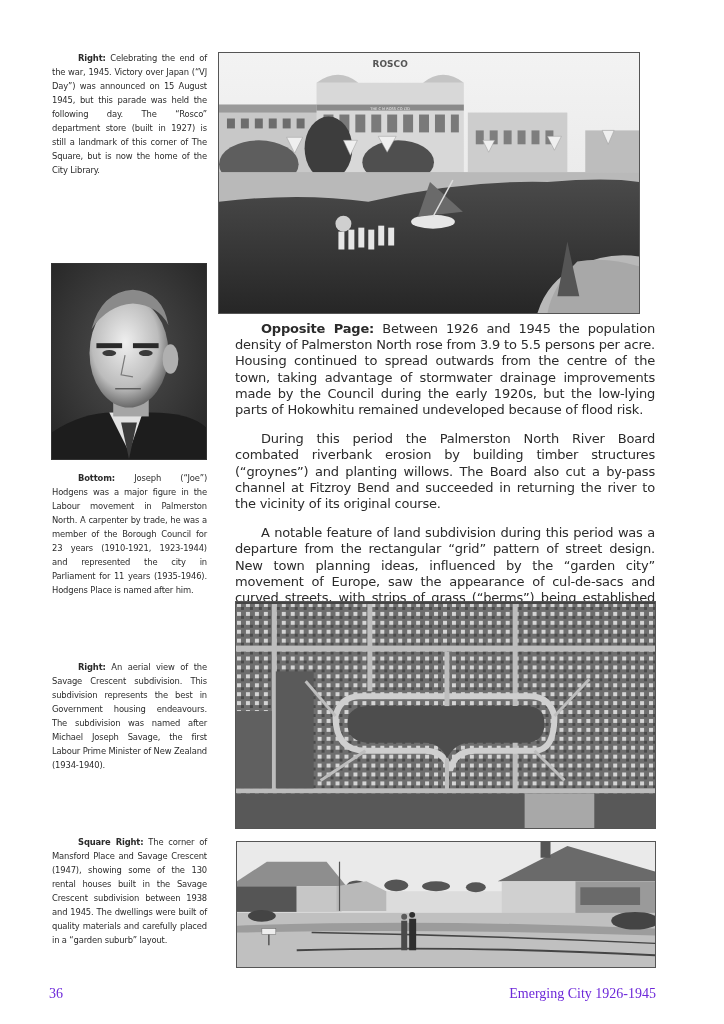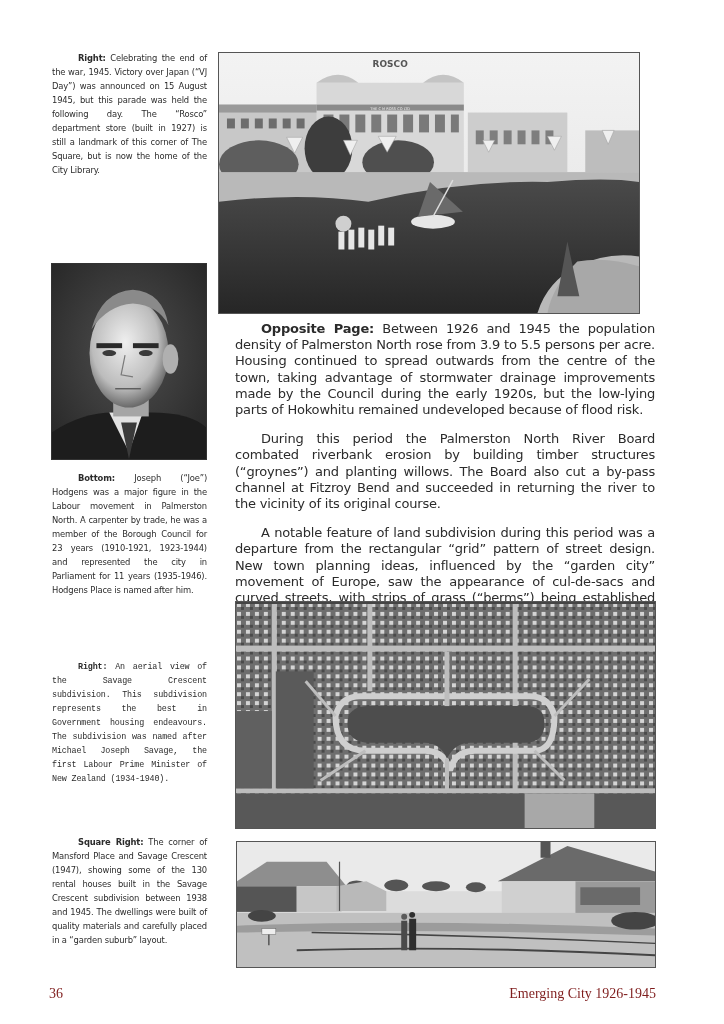--- a/index.html
+++ b/index.html
@@ -9,21 +9,21 @@
   .caption .lead { font-weight: bold; }
   .caption .indent { display: inline-block; width: 26px; }
 
   .body-text { position: absolute; left: 235px; width: 420px; font-size: 13px; line-height: 16.2px; text-align: justify; letter-spacing: -0.2px; }
   .body-text p { margin: 0 0 13px 0; text-indent: 26px; }
   .body-text .lead { font-weight: bold; }
 
   .photo { position: absolute; border: 1px solid #555; overflow: hidden; box-sizing: border-box; }
   .photo svg { display: block; width: 100%; height: 100%; }
 
-  .folio { position: absolute; top: 986px; font-family: "Liberation Serif", "DejaVu Serif", serif; font-size: 14px; color: #7f1d1d; }
+  .folio { position: absolute; top: 986px; font-family: "Liberation Serif", "DejaVu Serif", serif; font-size: 14px; color: #6d28d9; }
   .folio.left { left: 49px; }
   .folio.right { right: 68px; }
 </style>
 </head>
 <body>
 
 <div class="caption" style="top:51px;">
   <span class="indent"></span><span class="lead">Right:</span><span> Celebrating the end of the war, 1945. Victory over Japan (“VJ Day”) was announced on 15 August 1945, but this parade was held the following day. The “Rosco” department store (built in 1927) is still a landmark of this corner of The Square, but is now the home of the City Library.</span>
 </div>
 
@@ -193,21 +193,21 @@
     <path d="M135 105 Q112 105 112 122 Q112 142 135 142 L190 142 Q205 142 212 158 Q220 142 235 142 L290 142 Q310 142 310 122 Q310 105 290 105 Z" fill="#4d4d4d"></path>
     <line x1="212" y1="50" x2="212" y2="105" stroke="#bdbdbd" stroke-width="5"></line>
     <line x1="212" y1="158" x2="212" y2="190" stroke="#bdbdbd" stroke-width="4"></line>
     <line x1="100" y1="115" x2="70" y2="80" stroke="#bdbdbd" stroke-width="3"></line>
     <line x1="320" y1="115" x2="355" y2="78" stroke="#bdbdbd" stroke-width="3"></line>
     <line x1="300" y1="150" x2="330" y2="180" stroke="#bdbdbd" stroke-width="3"></line>
     <line x1="130" y1="150" x2="85" y2="180" stroke="#bdbdbd" stroke-width="3"></line>
   </svg>
 </div>
 
-<div class="caption" style="top:660px;font-family:Liberation Mono, monospace;">
+<div class="caption" style="top:660px;">
   <span class="indent"></span><span class="lead">Right:</span><span> An aerial view of the Savage Crescent subdivision. This subdivision represents the best in Government housing endeavours. The subdivision was named after Michael Joseph Savage, the first Labour Prime Minister of New Zealand (1934-1940).</span>
 </div>
 
 <div class="photo" style="left:236px; top:841px; width:420px; height:127px;">
   <svg viewBox="0 0 420 127" preserveAspectRatio="none">
     <rect width="420" height="127" fill="#dcdcdc"></rect>
     <rect width="420" height="50" fill="#eaeaea"></rect>
 
     <g fill="#555">
         <ellipse cx="120" cy="45" rx="10" ry="6"></ellipse>

